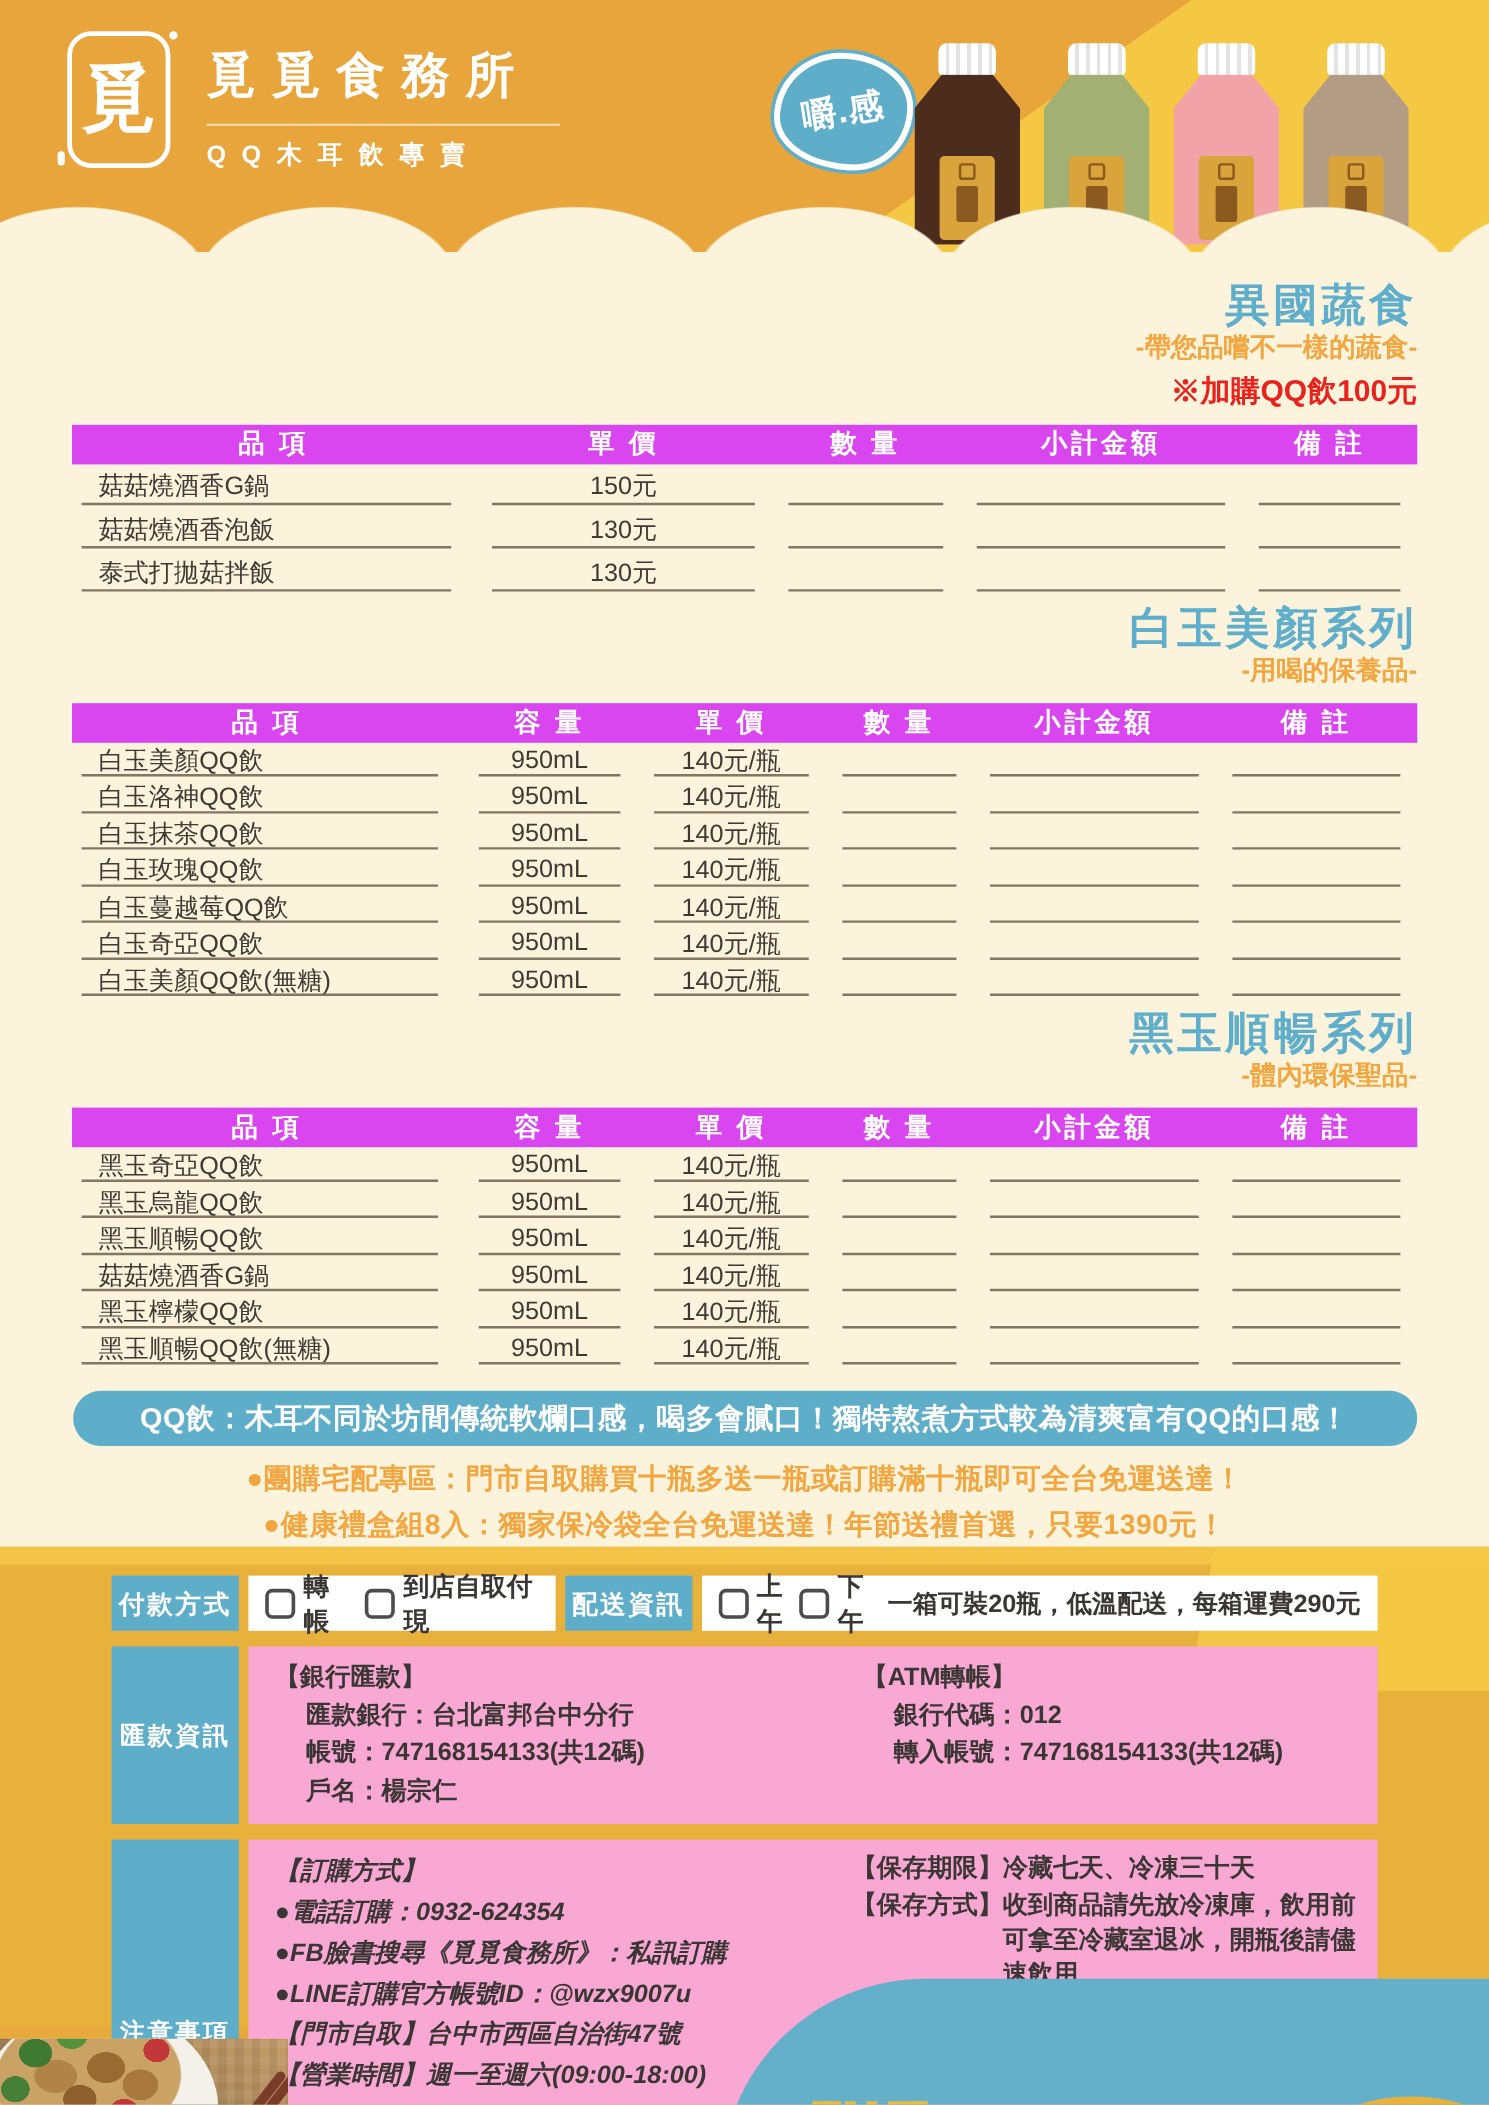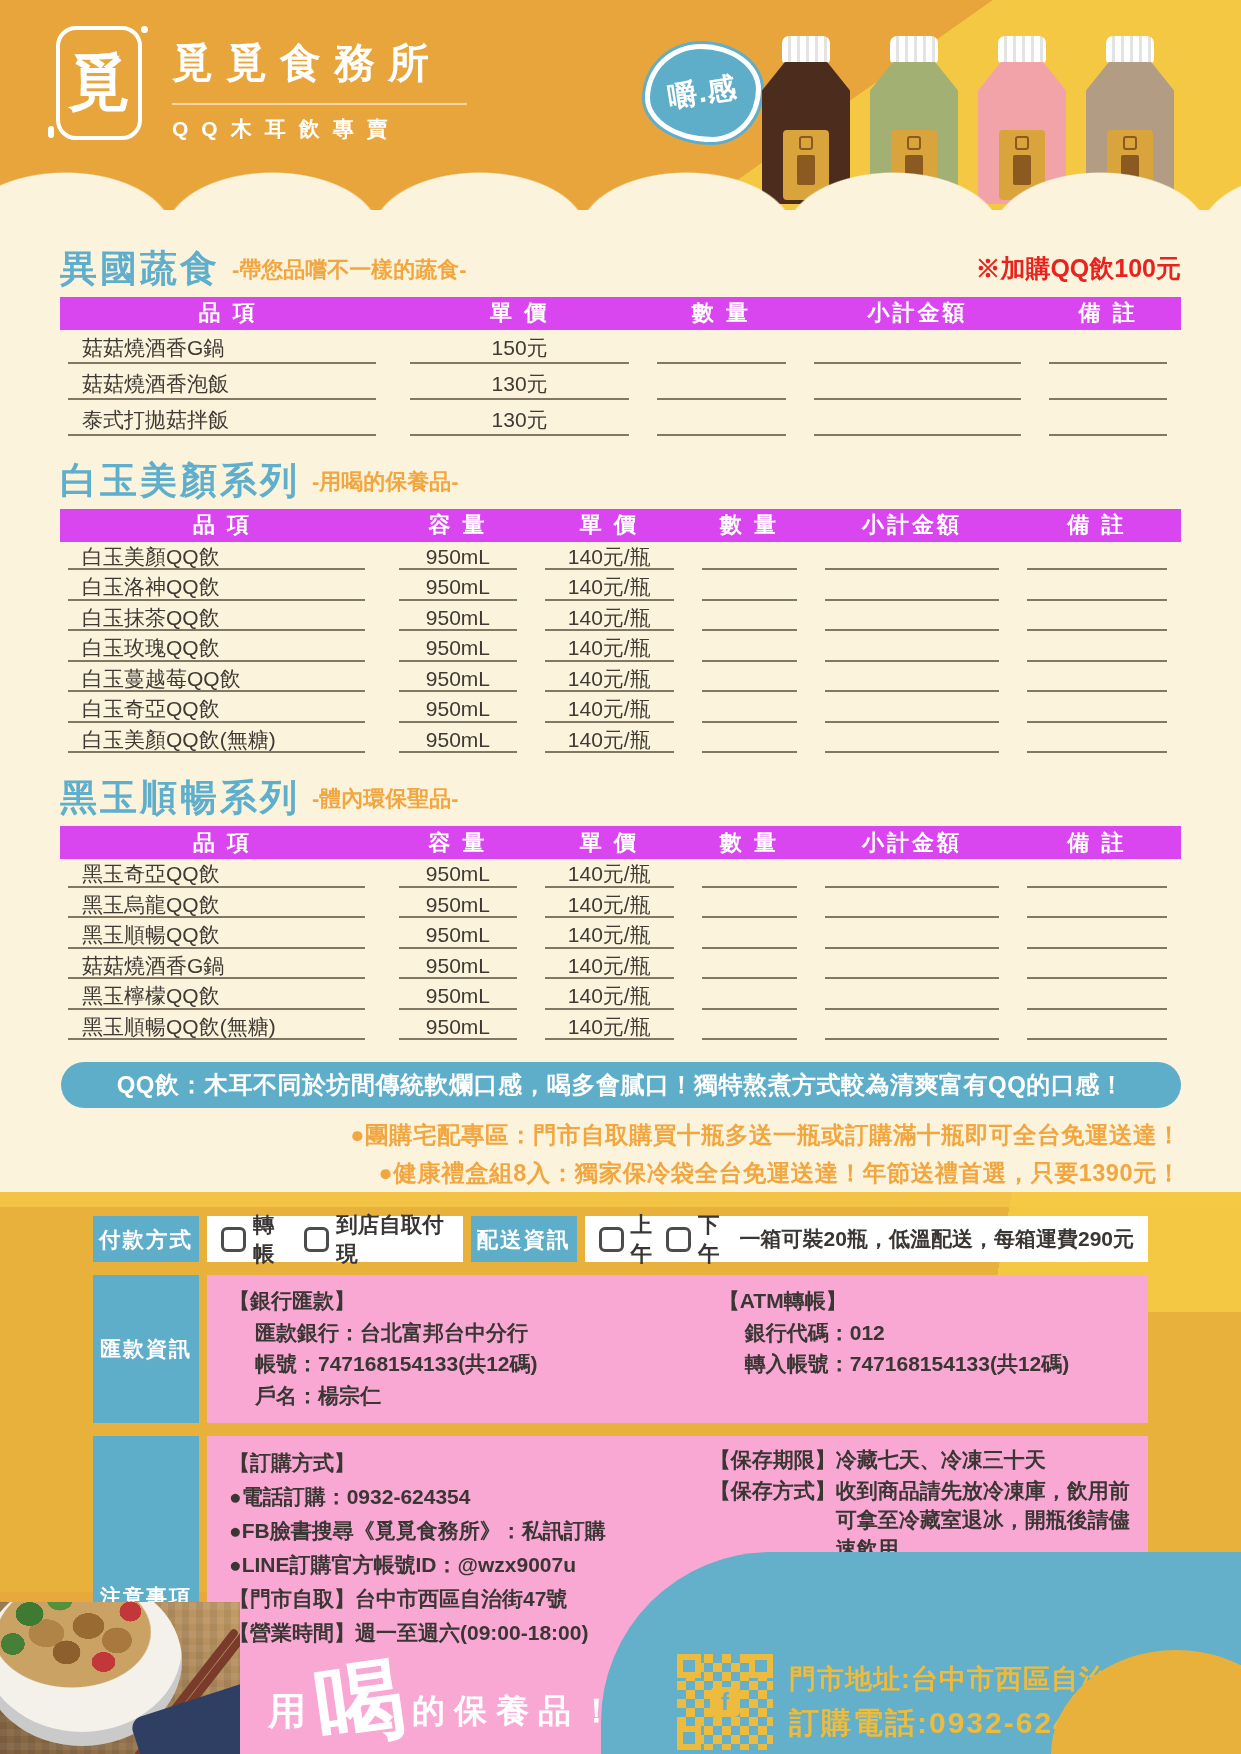--- a/index.html
+++ b/index.html
@@ -46,21 +46,21 @@
   .b2 { left:870px; } .b2 .body { background:#a2b173; }
   .b3 { left:978px; } .b3 .body { background:#f2a3a8; }
   .b4 { left:1086px;} .b4 .body { background:#b29c84; }
 
   .wave { position:absolute; left:0; right:0; bottom:0; height:40px;
           background-image:radial-gradient(108px 62px at 50% 64px, #FBF3DC 98%, rgba(0,0,0,0) 100%);
           background-size:207px 40px; background-position:-38px 0; background-repeat:repeat-x; }
 
   
   .paper { flex:1; padding:16px 60px 0; position:relative; z-index:2; }
-  .sec-head { display:flex; align-items:flex-end; margin-top:24px; }
+  .sec-head { display:flex; align-items:flex-end; margin-top:10px;flex-direction:column; }
   .sec-title { font-size:37px; font-weight:900; color:#5FAECB; letter-spacing:3px; line-height:1.05; }
   .sec-sub { font-size:22px; font-weight:900; color:#F1A63F; margin-left:12px; padding-bottom:4px; }
   .sec-note { margin-left:auto; font-size:25px; font-weight:900; color:#E8231D; padding-bottom:4px; }
 
   .thead { margin-top:8px; height:33px; background:#d946ef; display:flex; align-items:center; }
   .thead .cell { color:#fff; font-size:22px; font-weight:700; text-align:center; letter-spacing:3px; }
   .row { display:flex; height:36px; align-items:center; }
   .compact .row { height:30.5px; }
   .row .cell { position:relative; height:100%; display:flex; align-items:center;
                justify-content:center; font-size:21px; color:#413a34; }
@@ -69,21 +69,21 @@
   .row .cname { justify-content:flex-start; padding-left:22px; }
   .row .cname::after { left:8px; right:20px; }
   .cols-5 .c0{width:30%;} .cols-5 .c1{width:22%;} .cols-5 .c2{width:14%;}
   .cols-5 .c3{width:21%;} .cols-5 .c4{width:13%;}
   .cols-6 .c0{width:29%;} .cols-6 .c1{width:13%;} .cols-6 .c2{width:14%;}
   .cols-6 .c3{width:11%;} .cols-6 .c4{width:18%;} .cols-6 .c5{width:15%;}
 
   .qq-banner { margin:20px auto 0; width:1120px; height:46px; border-radius:28px;
                background:#5FAEC9; color:#fff; display:flex; align-items:center;
                justify-content:center; font-size:24px; font-weight:900; letter-spacing:.5px; }
-  .promos { margin-top:8px; text-align:right; color:#F1A63F; font-size:23.5px;
+  .promos { margin-top:8px; text-align:center; color:#F1A63F; font-size:23.5px;
             font-weight:900; line-height:1.62; letter-spacing:.5px; }
 
   
   .bottom { flex:none; height:572px; background:#E8B13C; position:relative; padding:24px 93px 0; }
   .bottom::before { content:''; position:absolute; left:0; top:0; right:0; height:15px;
                     background:#F2C344; }
   .bottom::after { content:''; position:absolute; right:0; top:0; width:460px; height:120px;
                    background:linear-gradient(100deg, rgba(0,0,0,0) 48%, rgba(246,202,68,.9) 48%);
                    pointer-events:none; }
   .blue-label { background:#5FAEC9; color:#fff; font-size:21.5px; font-weight:700;
@@ -100,21 +100,21 @@
   .opt { display:flex; align-items:center; gap:7px; }
   .ship-note { margin-left:6px; font-size:21px; white-space:nowrap; }
 
   .infoblock { position:relative; z-index:3; margin-top:13px; display:flex; gap:8px; }
   .infoblock .blue-label { width:106px; font-size:21px; }
   .infoblock .content { flex:1; background:#f9a8d4; padding:10px 12px 12px 22px; display:flex; }
   .col { line-height:1.5; font-size:21px; color:#3a3633; font-weight:600; }
   .col .ln { white-space:nowrap; }
   .remit-l { width:54%; } .remit-r { width:46%; }
   .notes-l { width:53%; } .notes-r { width:47%; padding-right:6px; }
-  .notes-l .ln { line-height:1.62; }
+  .notes-l .ln { line-height:1.62;font-style:italic; }
   .hang { display:flex; line-height:1.38; margin-bottom:2px; }
   .hang .tag { flex:none;text-align:right; }
   .hang .txt { flex:1; }
   .indent1 { padding-left:26px; }
 
   
   .footer-area { position:absolute; left:0; right:0; bottom:0; height:172px; }
   .starband { position:absolute; top:0; left:0; right:0; height:46px;
               background:linear-gradient(97deg,#E8A93C 0 47%,#F4C94A 47% 50%,#68B1CC 50%);
               display:flex; align-items:center; justify-content:center; gap:26px;

